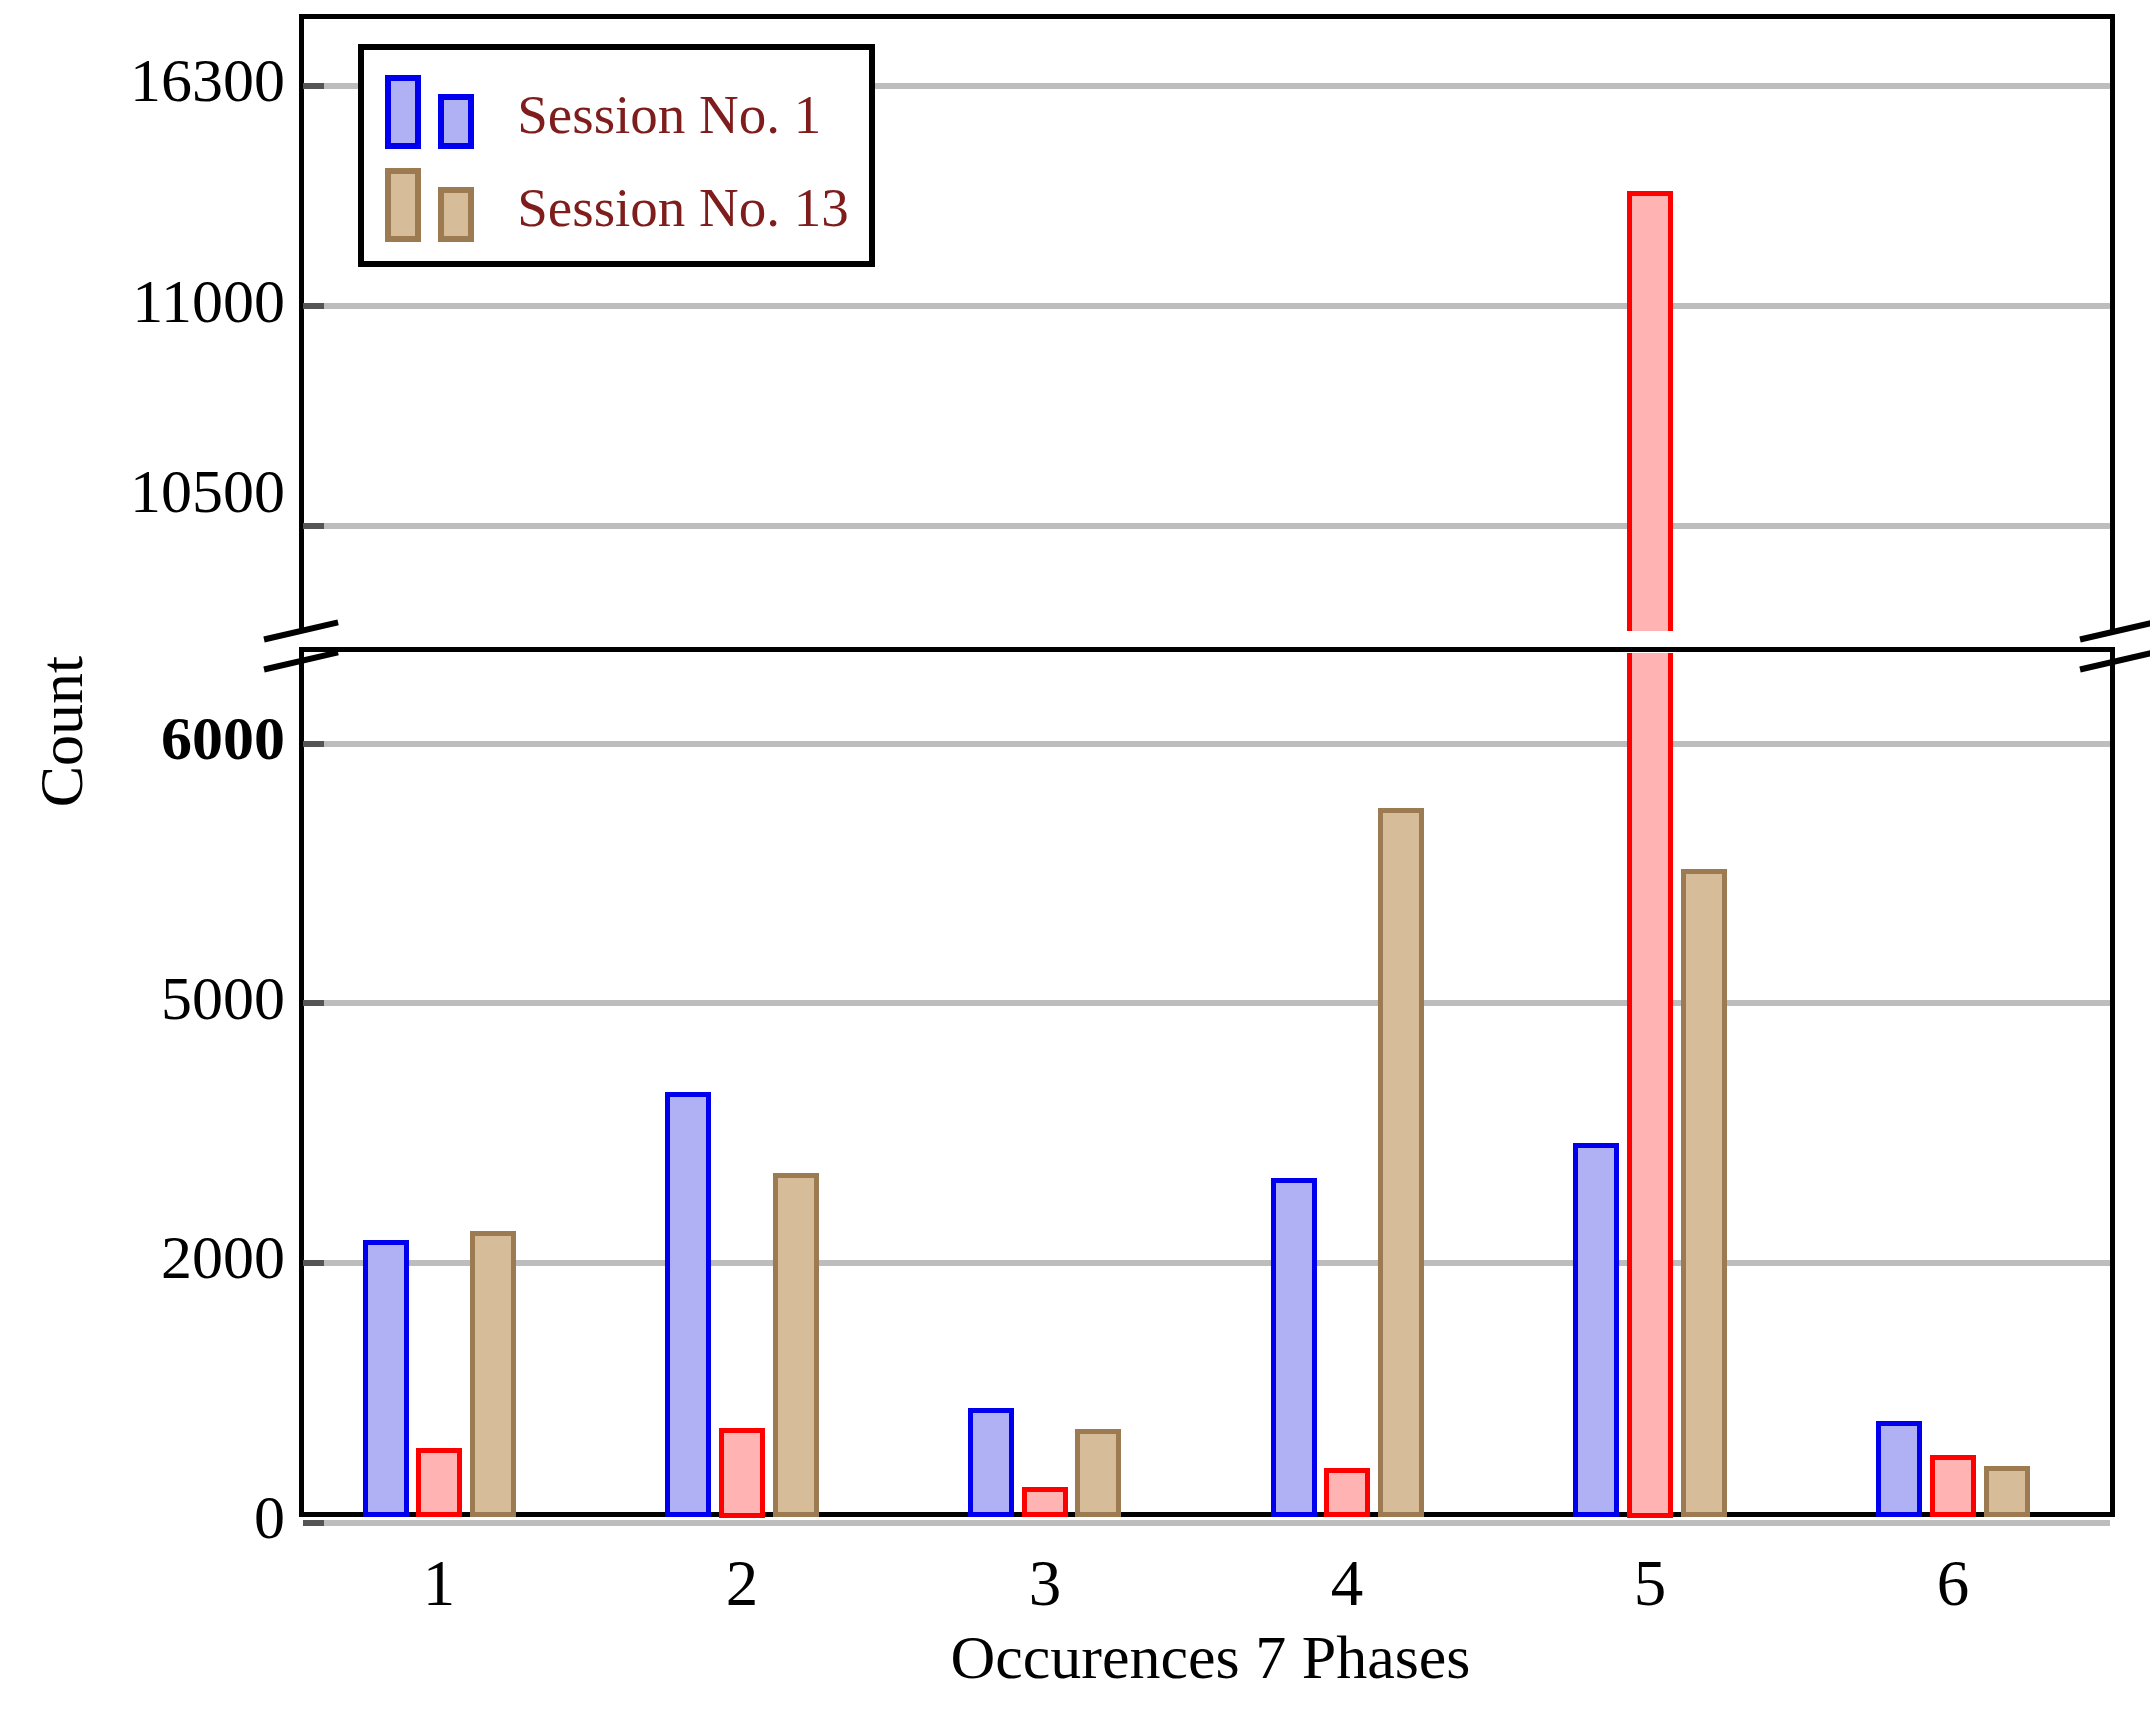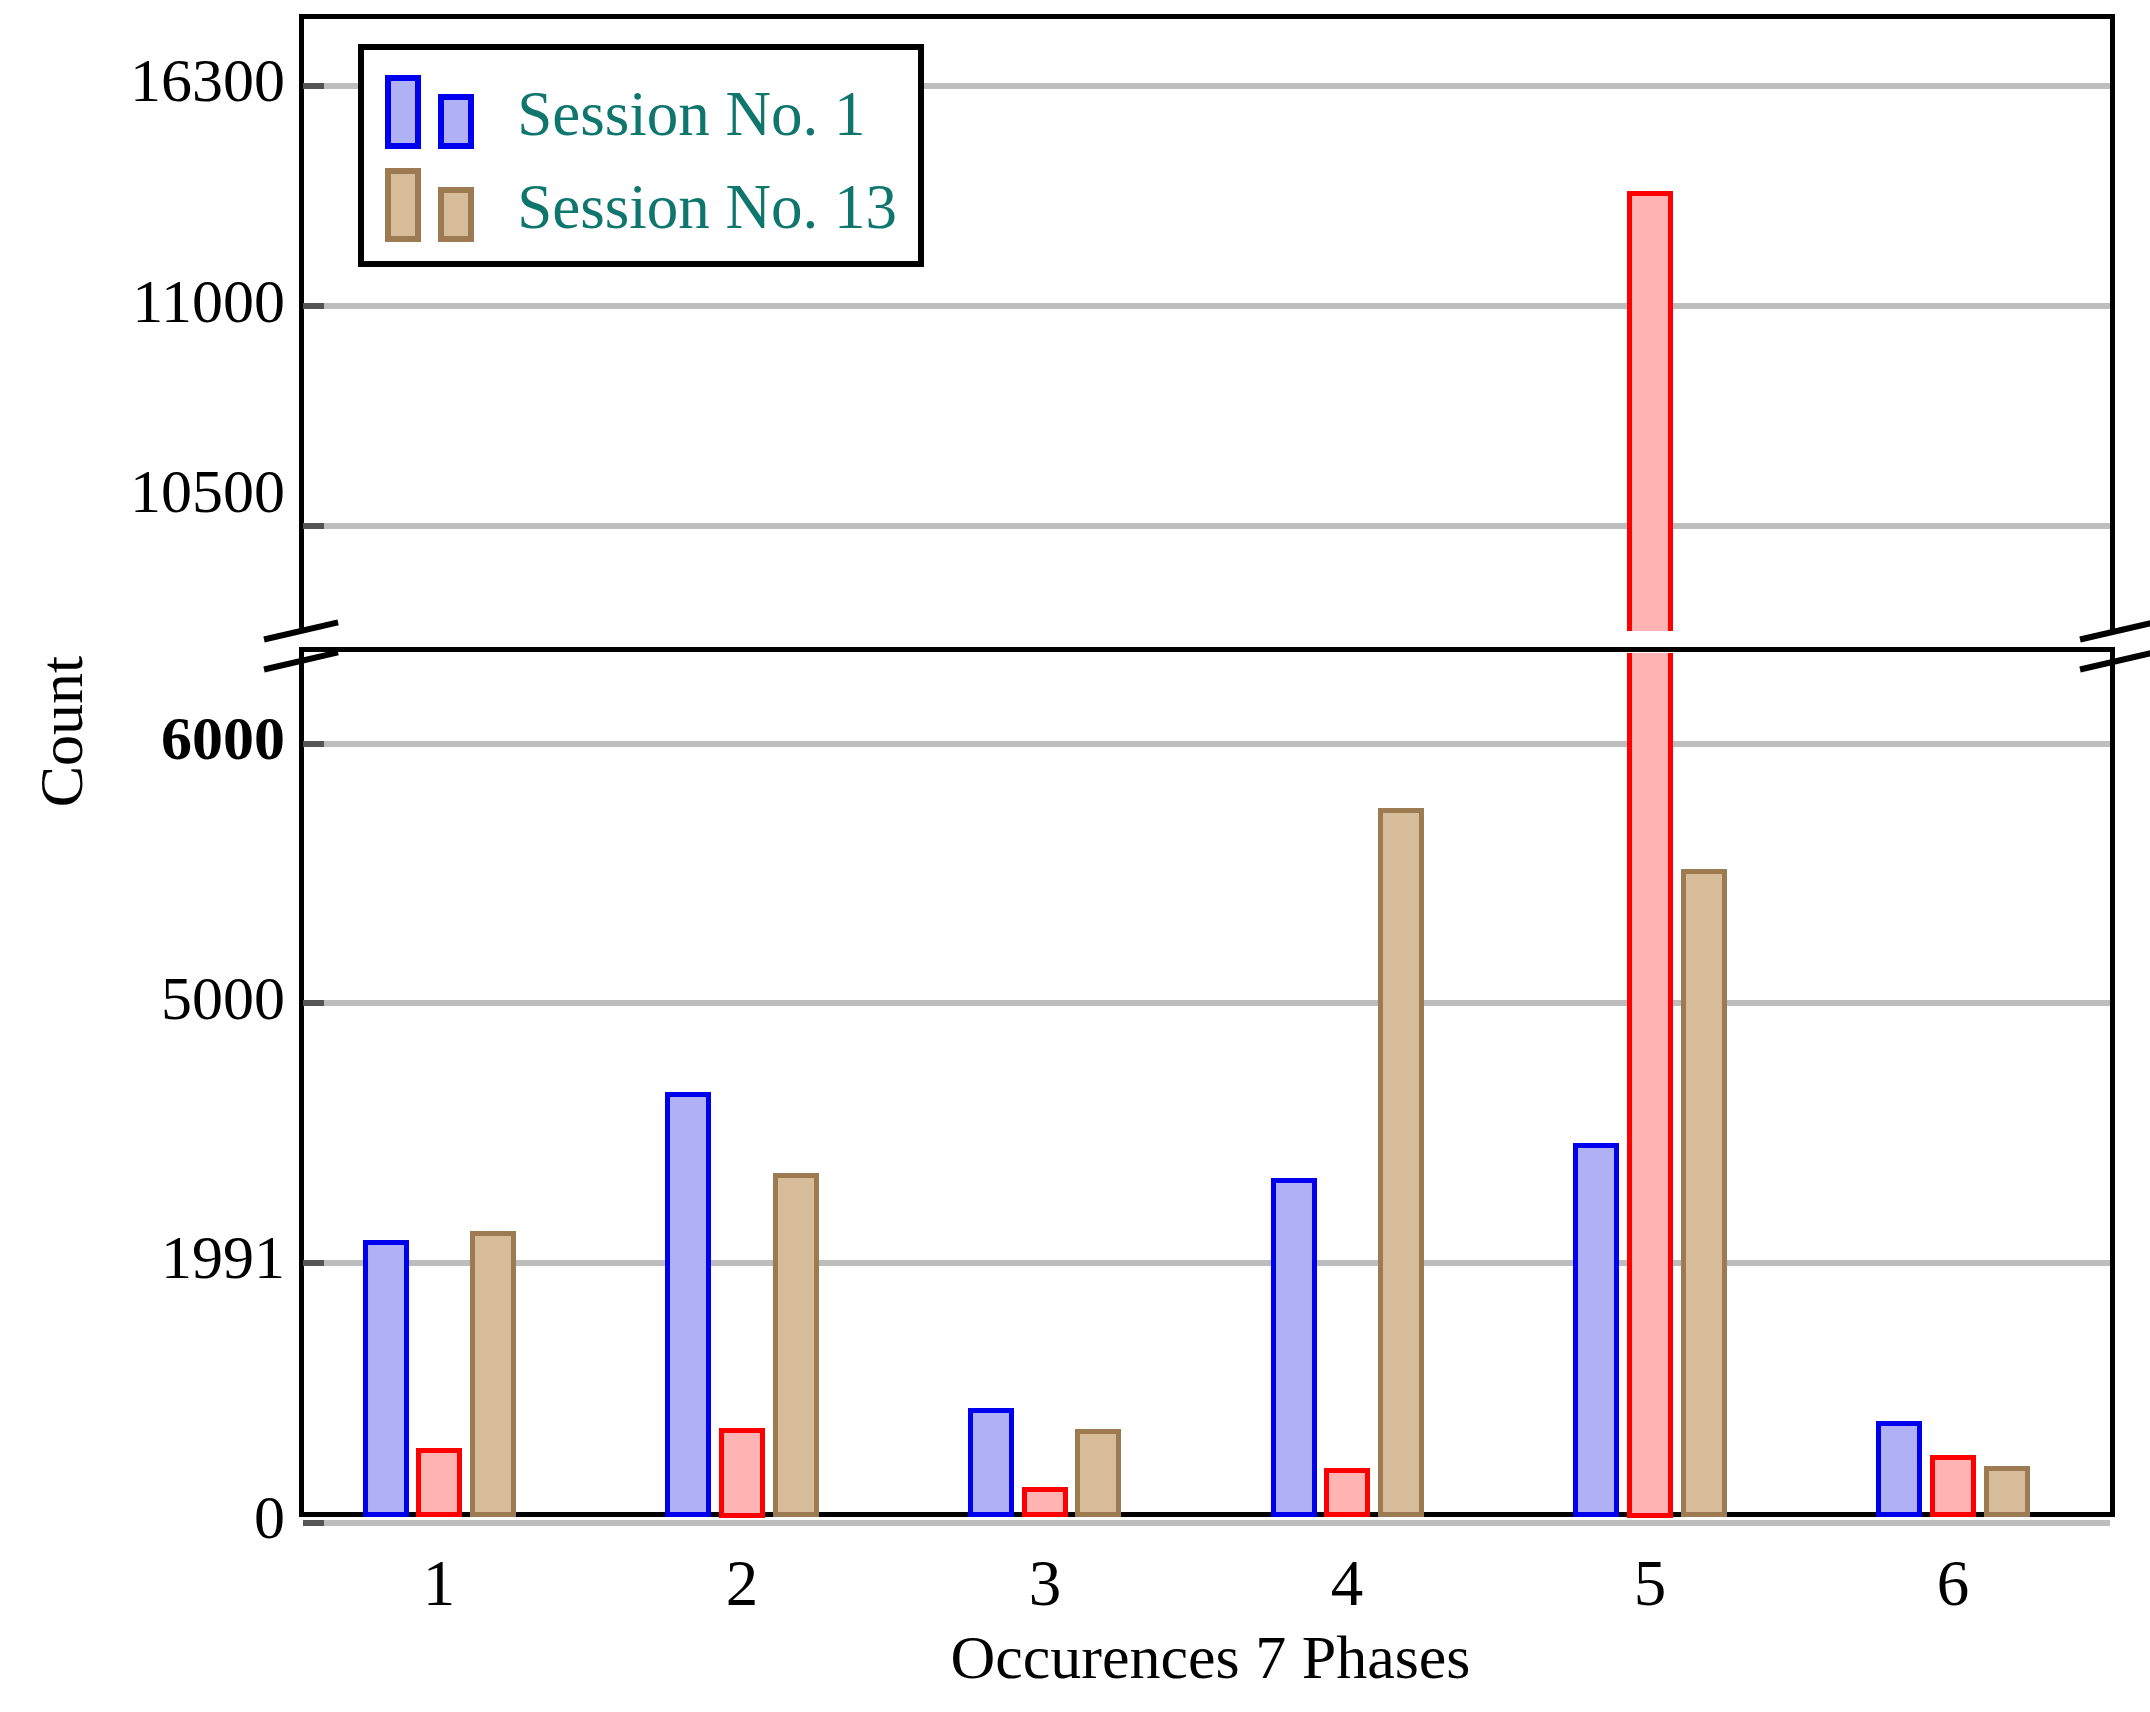--- a/index.html
+++ b/index.html
@@ -145,37 +145,37 @@
   .legend-swatch i{
     display:block;
     box-sizing:border-box;
     border-width:6.3px;
     border-style:solid;
     width:36px;
   }
   .legend-swatch i.tall{ height:74px; margin-right:17.4px;}
   .legend-swatch i.short{ height:55px;}
   .legend-text{
-    font-size:63px;
-    color:#0f766e;
+    font-size:55px;
+    color:#7f1d1d;
     line-height:79px;
     white-space:nowrap;
     text-align:right;
   }
 </style>
 </head>
 <body>
 
 <div id="fig">
 
   <div id="ylabel">Count</div>
 
   <div id="ytick-wrap">
       <div class="ytick-label" style="top: 1517px; width: 275px;">0</div>
-      <div class="ytick-label" style="top: 1257px; width: 275px;">1991</div>
+      <div class="ytick-label" style="top: 1257px; width: 275px;">2000</div>
       <div class="ytick-label" style="top: 998px; width: 275px;">5000</div>
       <div class="ytick-label" style="top: 738px; width: 275px; font-weight: bold;">6000</div>
       <div class="ytick-label" style="top: 491px; width: 275px;">10500</div>
       <div class="ytick-label" style="top: 301px; width: 275px;">11000</div>
       <div class="ytick-label" style="top: 80px; width: 275px;">16300</div>
     </div>
 
   <div class="panel" id="panel-top">
       <div class="gridline" style="top: 504px;"></div>
       <div class="tickmark" style="top: 504px;"></div>

